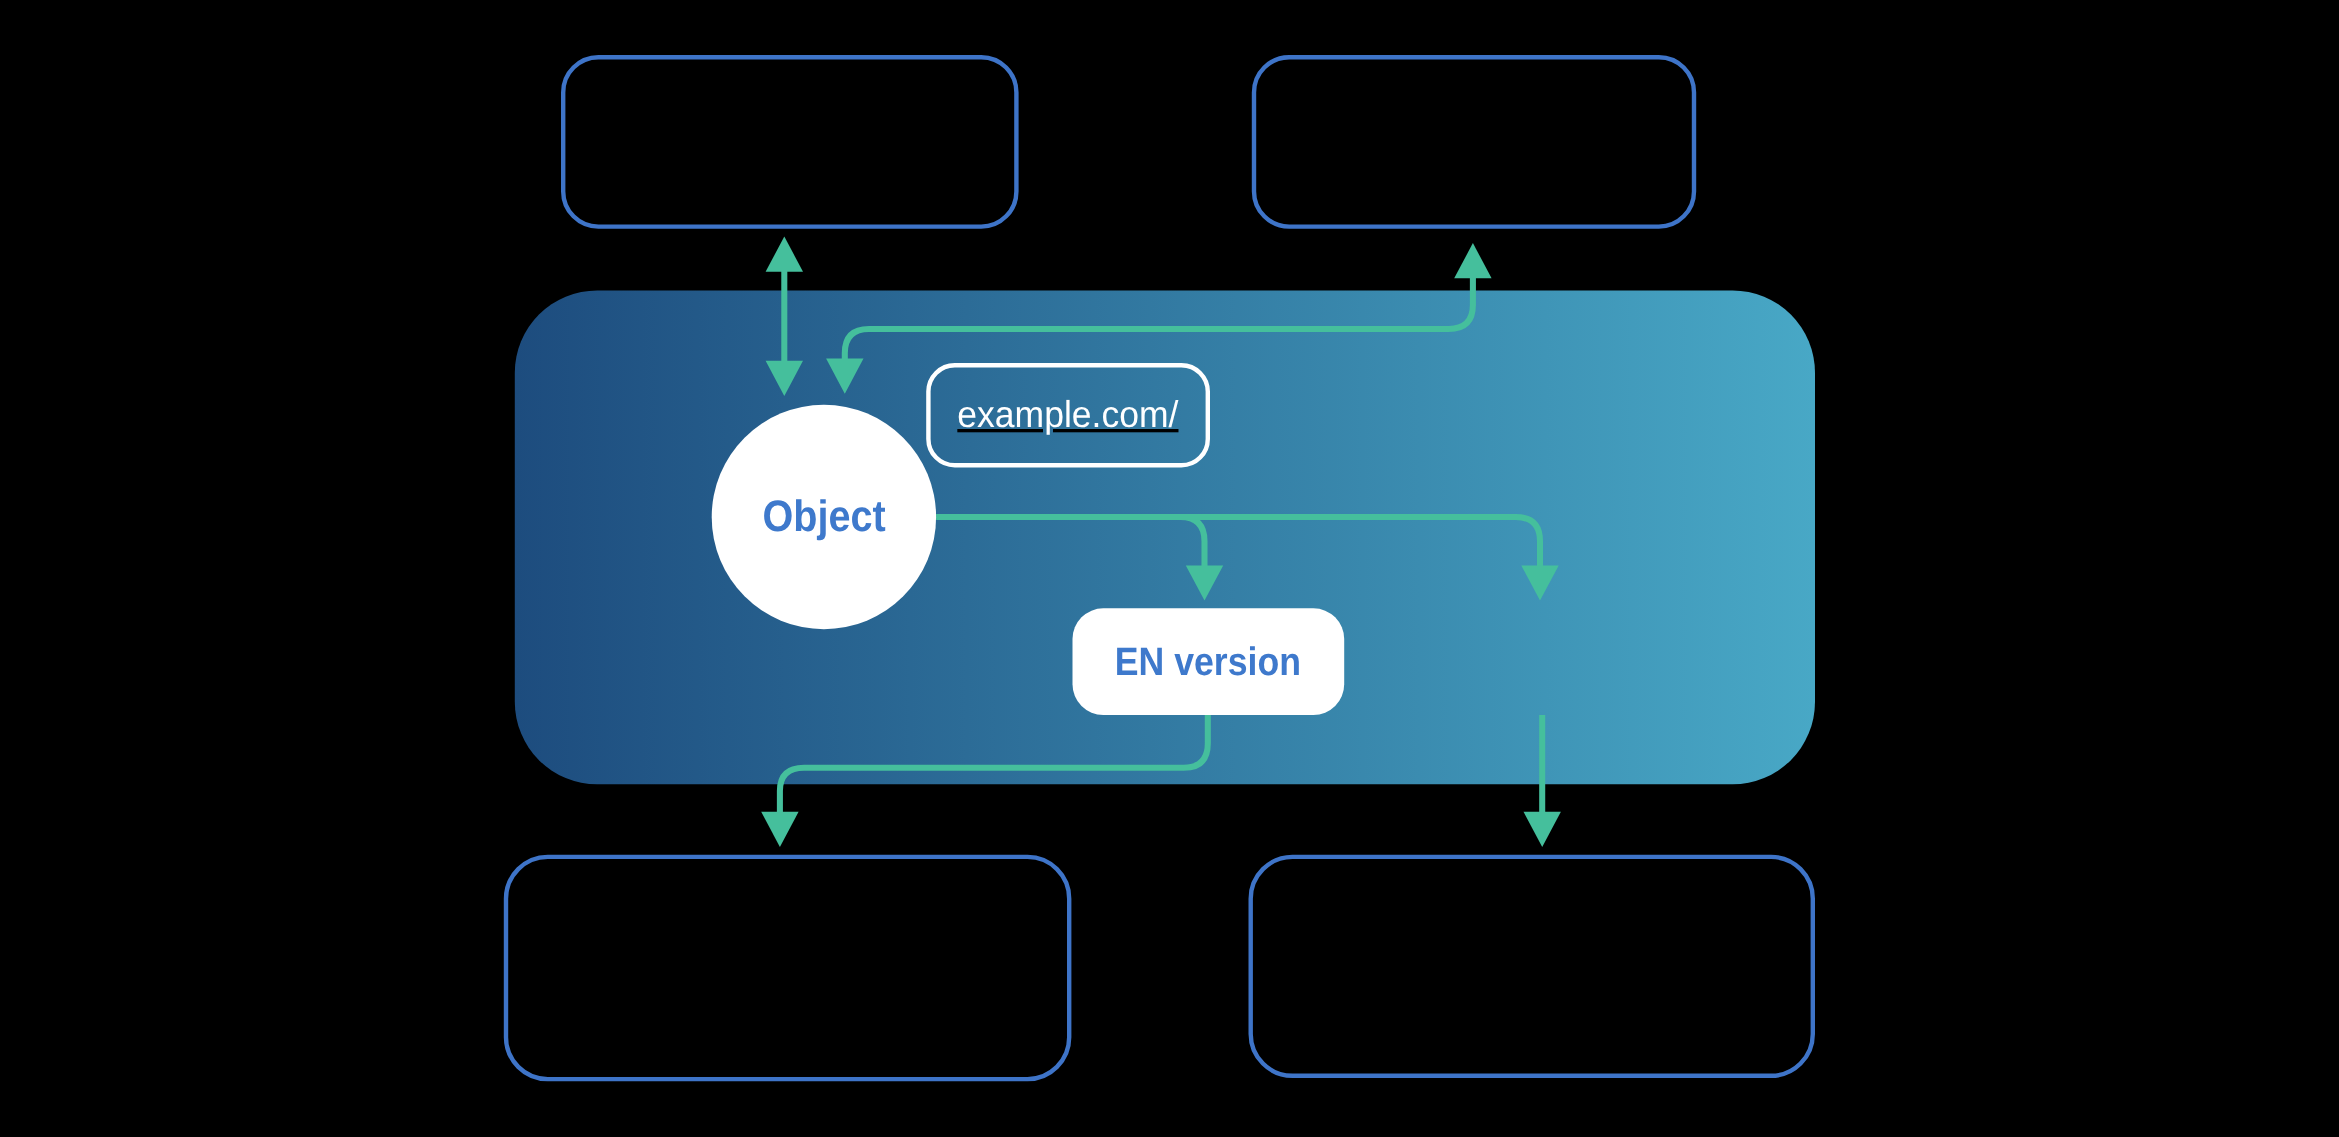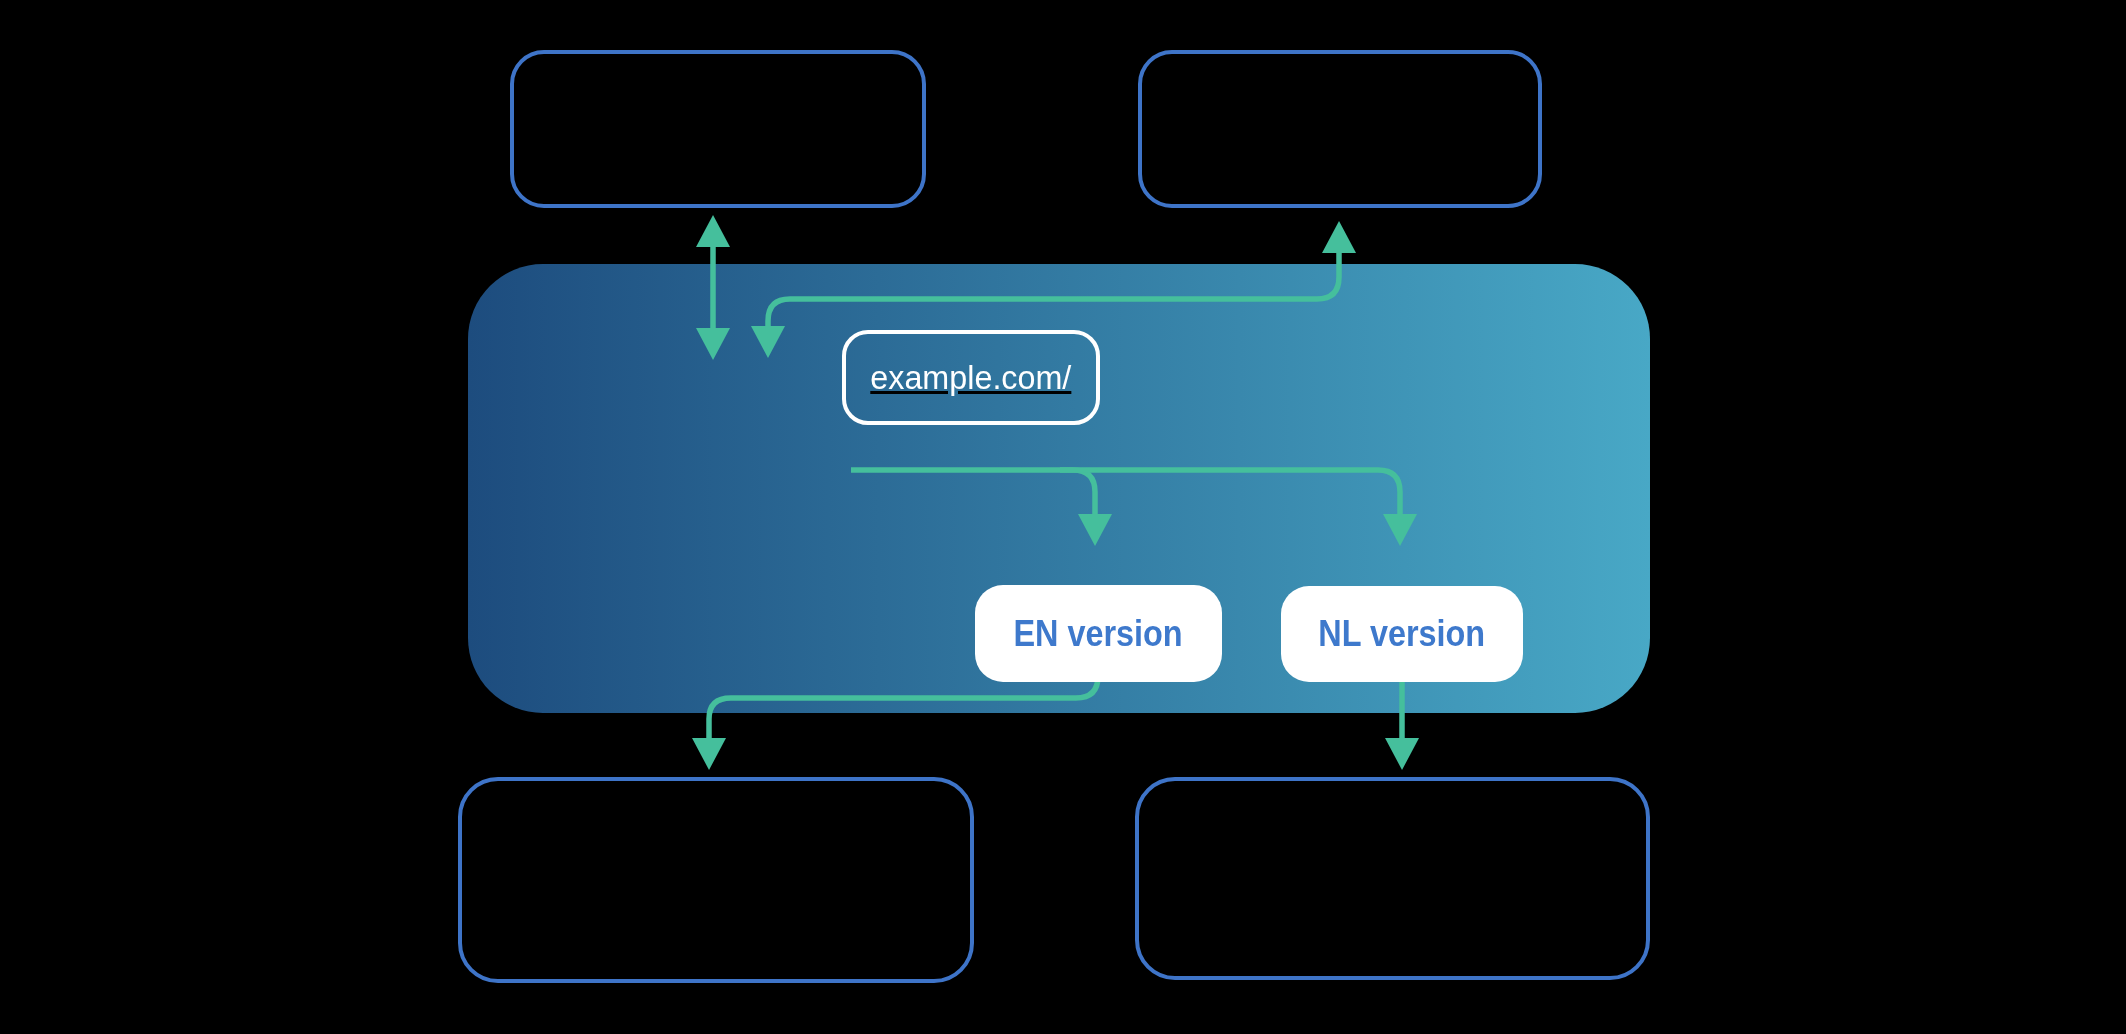--- a/index.html
+++ b/index.html
@@ -84,21 +84,21 @@
     font-size: 34px;
     font-weight: 400;
     transform: scaleX(0.95);
     white-space: nowrap;
   }
 
   
   .version-chip {
     background: #ffffff;
     border-radius: 28px;
-    display: flex; align-items: center; justify-content: center; margin-top: 32px;
+    display: flex; align-items: center; justify-content: center;
   }
   .version-en { left: 975px;  top: 553px; width: 247px; height: 97px; }
   .version-nl { left: 1281px; top: 554px; width: 242px; height: 96px; }
   .version-chip .txt {
     color: var(--node-text, #3E79CC);
     font-size: 36px;
     font-weight: 700;
     transform: scaleX(0.9);
     white-space: nowrap;
   }
@@ -135,30 +135,30 @@
       <path class="connector-line" d="M1098 650 L1098 676 Q1098 698 1076 698 L731 698 Q709 698 709 719 L709 740"></path>
       <polygon class="arrowhead" points="692,738 726,738 709,770"></polygon>
     </g>
 
     <g>
       <path class="connector-line" d="M1402 650 L1402 740"></path>
       <polygon class="arrowhead" points="1385,738 1419,738 1402,770"></polygon>
     </g>
   </svg>
 
+  <div class="abs object-circle">
+    <span class="txt">Object</span>
+  </div>
 
   <div class="abs url-label">
     <span class="txt">example.com/</span>
   </div>
 
   <div class="abs version-chip version-en">
     <span class="txt">EN version</span>
-  </div>
-  <div class="abs version-chip version-nl">
-    <span class="txt">NL version</span>
   </div>
 
   <div class="abs outline-box box-top-left"></div>
   <div class="abs outline-box box-top-right"></div>
   <div class="abs outline-box box-bottom-left"></div>
   <div class="abs outline-box box-bottom-right"></div>
 
 </div>
 
 </body></html>

